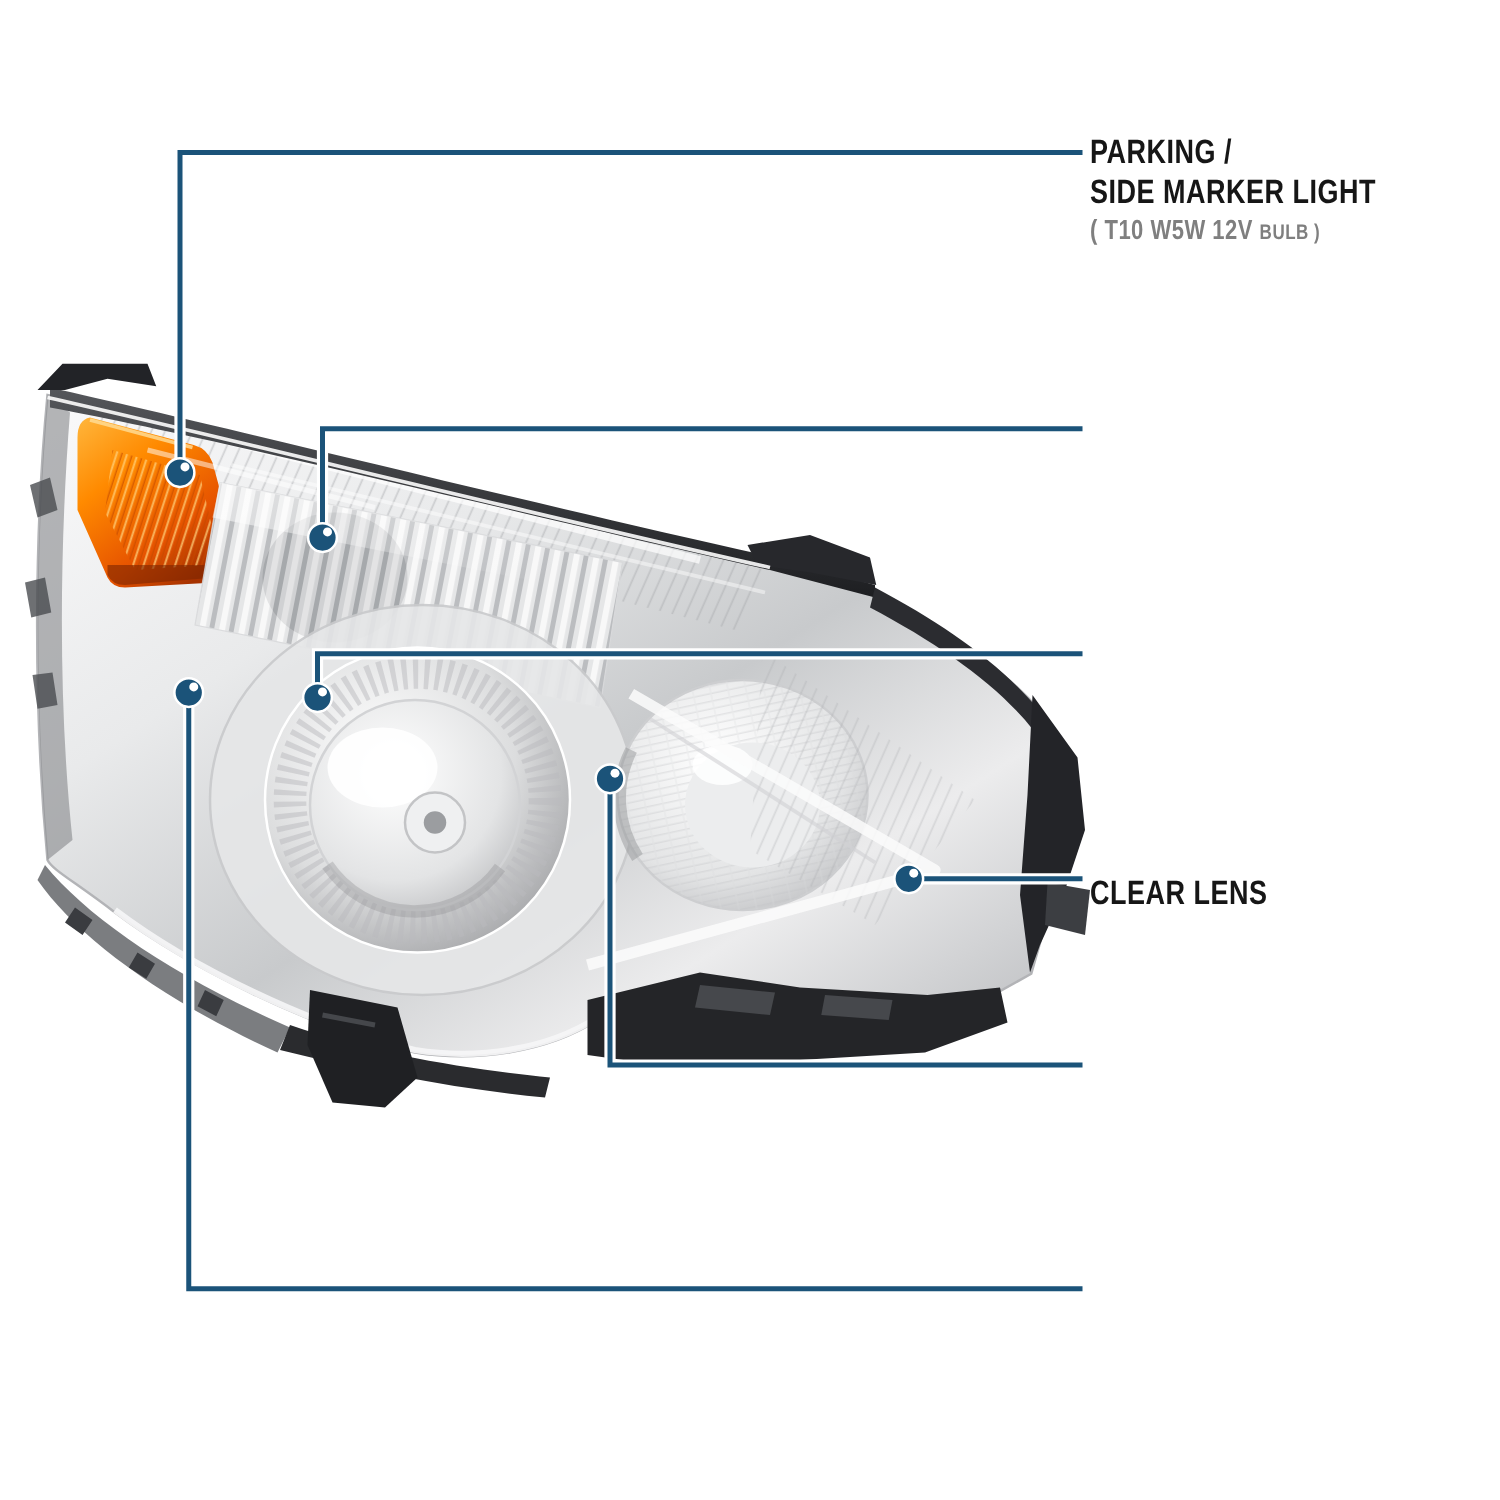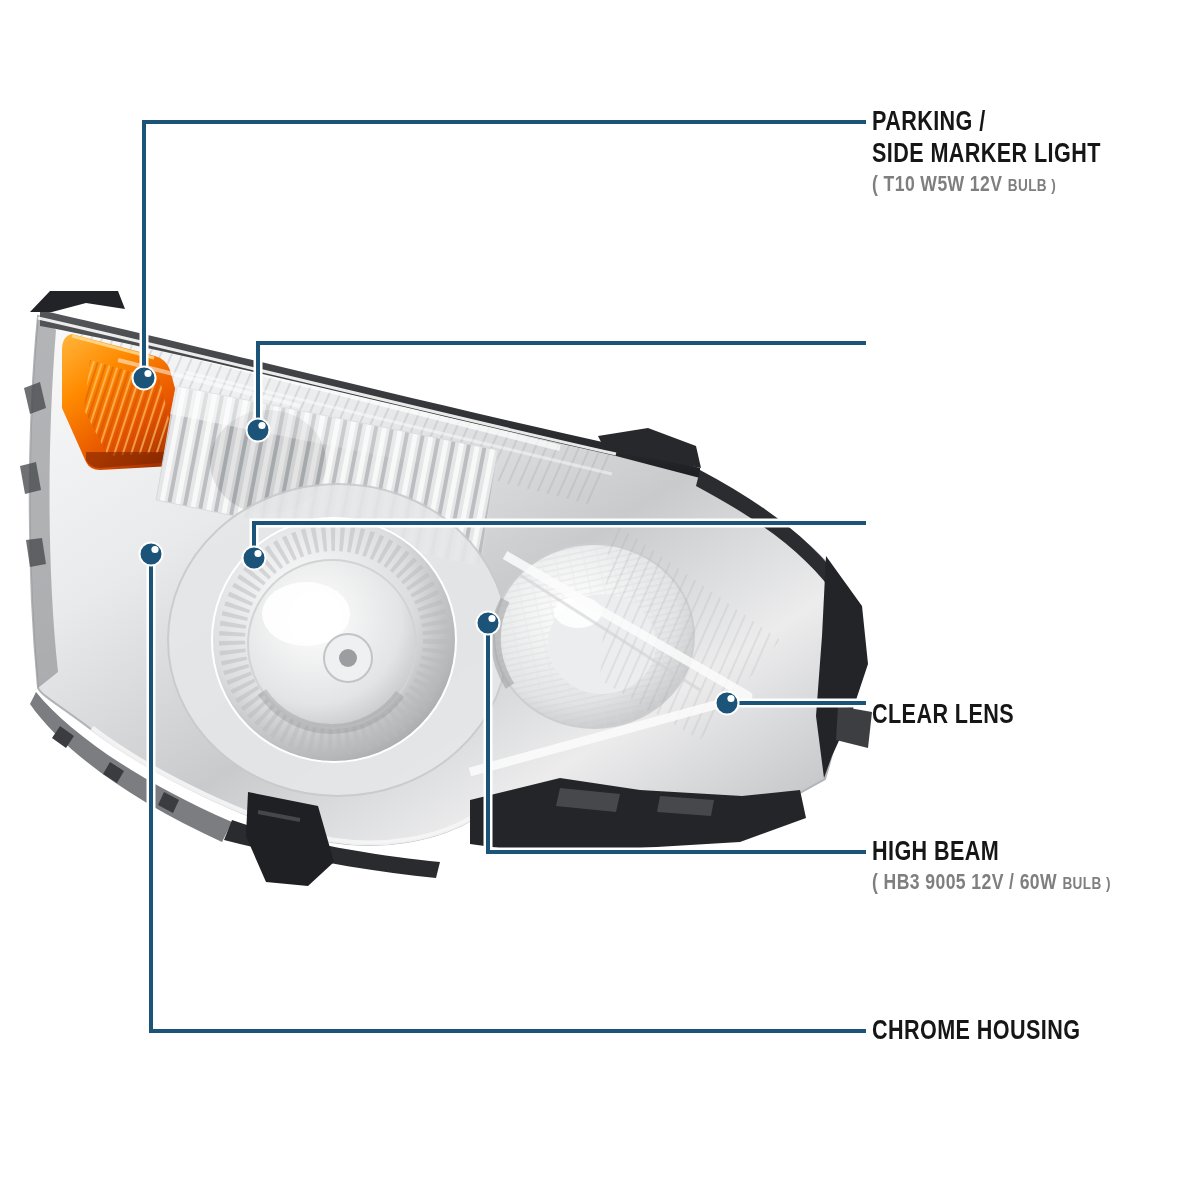--- a/index.html
+++ b/index.html
@@ -190,26 +190,15 @@
   </div>
 
 
 
   <div class="callout-label" style="left: 872px; top: 686px; margin-top: 12px;">
     <div class="scale">
       <div class="title">CLEAR LENS</div>
     </div>
   </div>
 
-  <div class="callout-label" style="left: 872px; top: 835px;">
-    <div class="scale">
-      <div class="title">HIGH BEAM</div>
-      <div class="sub"><span>( HB3  9005  12V / 60W</span> <span class="bulb">BULB )</span></div>
-    </div>
-  </div>
-
-  <div class="callout-label" style="left: 872px; top: 1014px;">
-    <div class="scale">
-      <div class="title">CHROME HOUSING</div>
-    </div>
-  </div>
+
 
 </div>
 
 </body></html>

